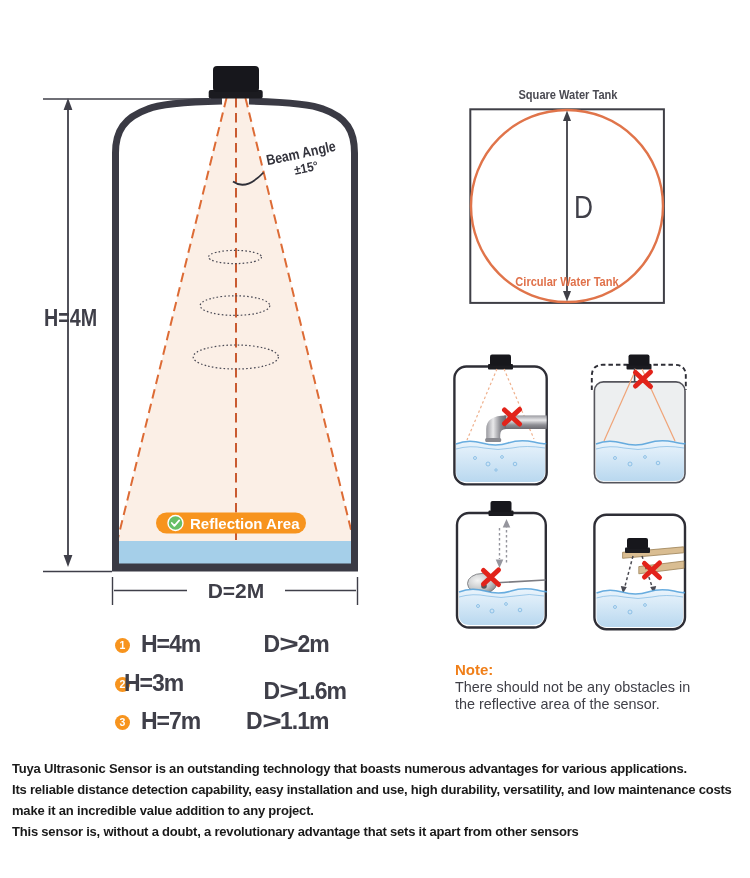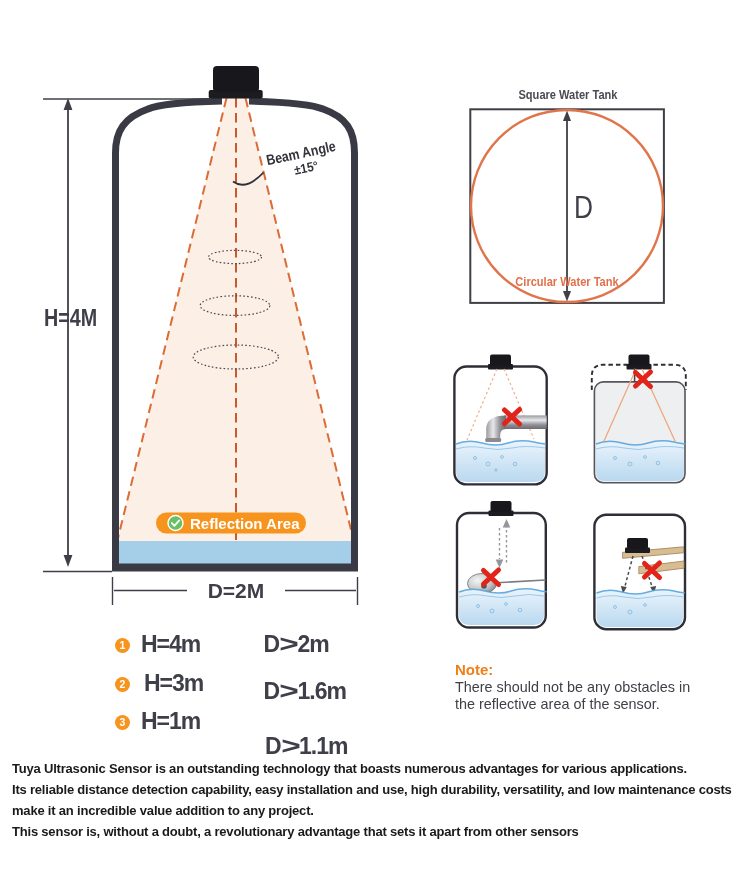--- a/index.html
+++ b/index.html
@@ -54,26 +54,26 @@
   <circle cx="175.5" cy="523" r="7.5" fill="#67BF66" stroke="#fff" stroke-width="1.4"></circle>
   <path d="M 171.8,523 l 2.6,2.8 l 4.8,-5.4" fill="none" stroke="#fff" stroke-width="1.8" stroke-linecap="round" stroke-linejoin="round"></path>
   <text x="190" y="528.5" font-size="15" font-weight="bold" fill="#fff">Reflection Area</text>
 </svg>
 
 <div class="abs" style="left:115px;top:638px;width:15px;height:15px;border-radius:50%;background:#F7941E;color:#fff;font-size:10.5px;font-weight:bold;text-align:center;line-height:15px;">1</div>
 <div class="abs dark" style="left:141px;top:631px;font-size:23px;font-weight:bold;letter-spacing:-1px;">H=4m</div>
 <div class="abs dark" style="left:263.5px;top:631px;font-size:23px;font-weight:bold;letter-spacing:-1px;text-align:center;">D<span style="display:inline-block;transform:scaleX(1.45);margin:0 3px;">&gt;</span>2m</div>
 
 <div class="abs" style="left:115px;top:676.5px;width:15px;height:15px;border-radius:50%;background:#F7941E;color:#fff;font-size:10.5px;font-weight:bold;text-align:center;line-height:15px;">2</div>
-<div class="abs dark" style="left:144px;top:669.5px;font-size:23px;font-weight:bold;letter-spacing:-1px;">H=3m</div>
+<div class="abs dark" style="left:124px;top:669.5px;font-size:23px;font-weight:bold;letter-spacing:-1px;">H=3m</div>
 <div class="abs dark" style="left:263.5px;top:669.5px;font-size:23px;font-weight:bold;letter-spacing:-1px;margin-top:8px;">D<span style="display:inline-block;transform:scaleX(1.45);margin:0 3px;">&gt;</span>1.6m</div>
 
 <div class="abs" style="left:115px;top:715px;width:15px;height:15px;border-radius:50%;background:#F7941E;color:#fff;font-size:10.5px;font-weight:bold;text-align:center;line-height:15px;">3</div>
-<div class="abs dark" style="left:141px;top:708px;font-size:23px;font-weight:bold;letter-spacing:-1px;">H=1m</div>
-<div class="abs dark" style="left:265px;top:708px;font-size:23px;font-weight:bold;letter-spacing:-1px;margin-top:25px;">D<span style="display:inline-block;transform:scaleX(1.45);margin:0 3px;">&gt;</span>1.1m</div>
+<div class="abs dark" style="left:141px;top:708px;font-size:23px;font-weight:bold;letter-spacing:-1px;">H=7m</div>
+<div class="abs dark" style="left:246px;top:708px;font-size:23px;font-weight:bold;letter-spacing:-1px;">D<span style="display:inline-block;transform:scaleX(1.45);margin:0 3px;">&gt;</span>1.1m</div>
 
 <svg class="abs" style="left:460px;top:82px" width="220" height="230" viewBox="0 0 220 230">
   <text transform="translate(108,17) scale(0.84,1)" text-anchor="middle" font-size="13.2" font-weight="bold" fill="#4a4a52">Square Water Tank</text>
   <rect x="10.3" y="27.3" width="193.6" height="193.6" fill="none" stroke="#3F3F46" stroke-width="2"></rect>
   <circle cx="107" cy="124" r="96" fill="none" stroke="#E0744A" stroke-width="2.4"></circle>
   <line x1="107" y1="36" x2="107" y2="212" stroke="#3F3F46" stroke-width="1.8"></line>
   <polygon points="107,28.5 103,39 111,39" fill="#3F3F46"></polygon>
   <polygon points="107,219.5 103,209 111,209" fill="#3F3F46"></polygon>
   <text transform="translate(114,136) scale(0.85,1)" font-size="31" fill="#3f3f48">D</text>
   <text transform="translate(107,204) scale(0.84,1)" text-anchor="middle" font-size="13.2" font-weight="bold" fill="#E0714A">Circular Water Tank</text>

